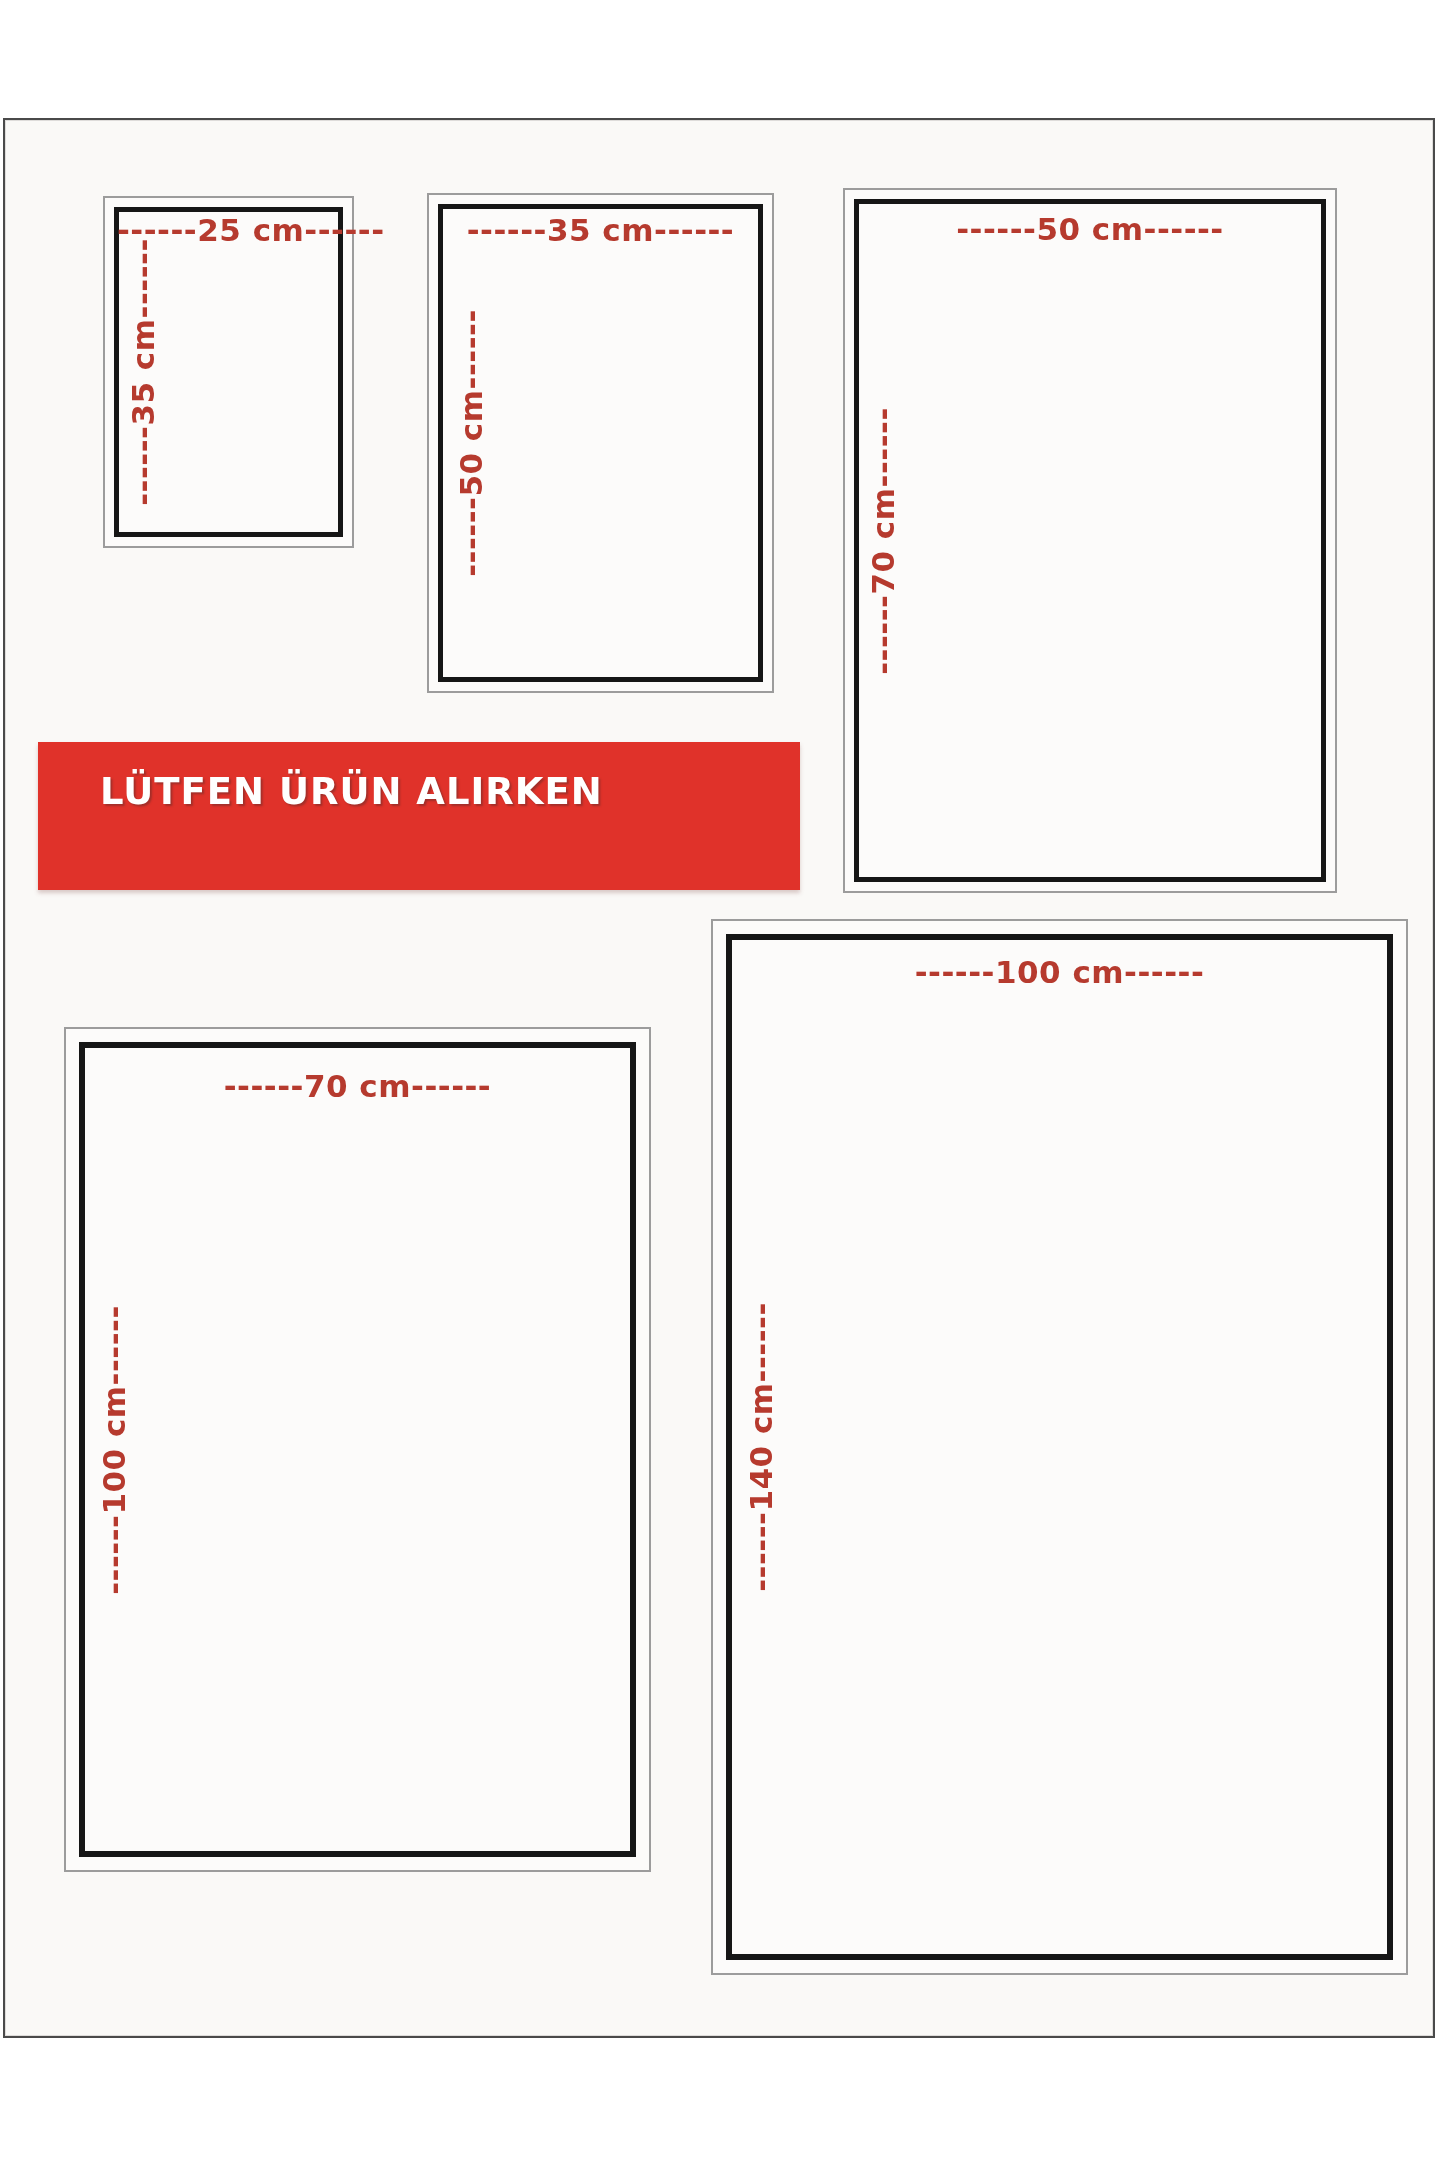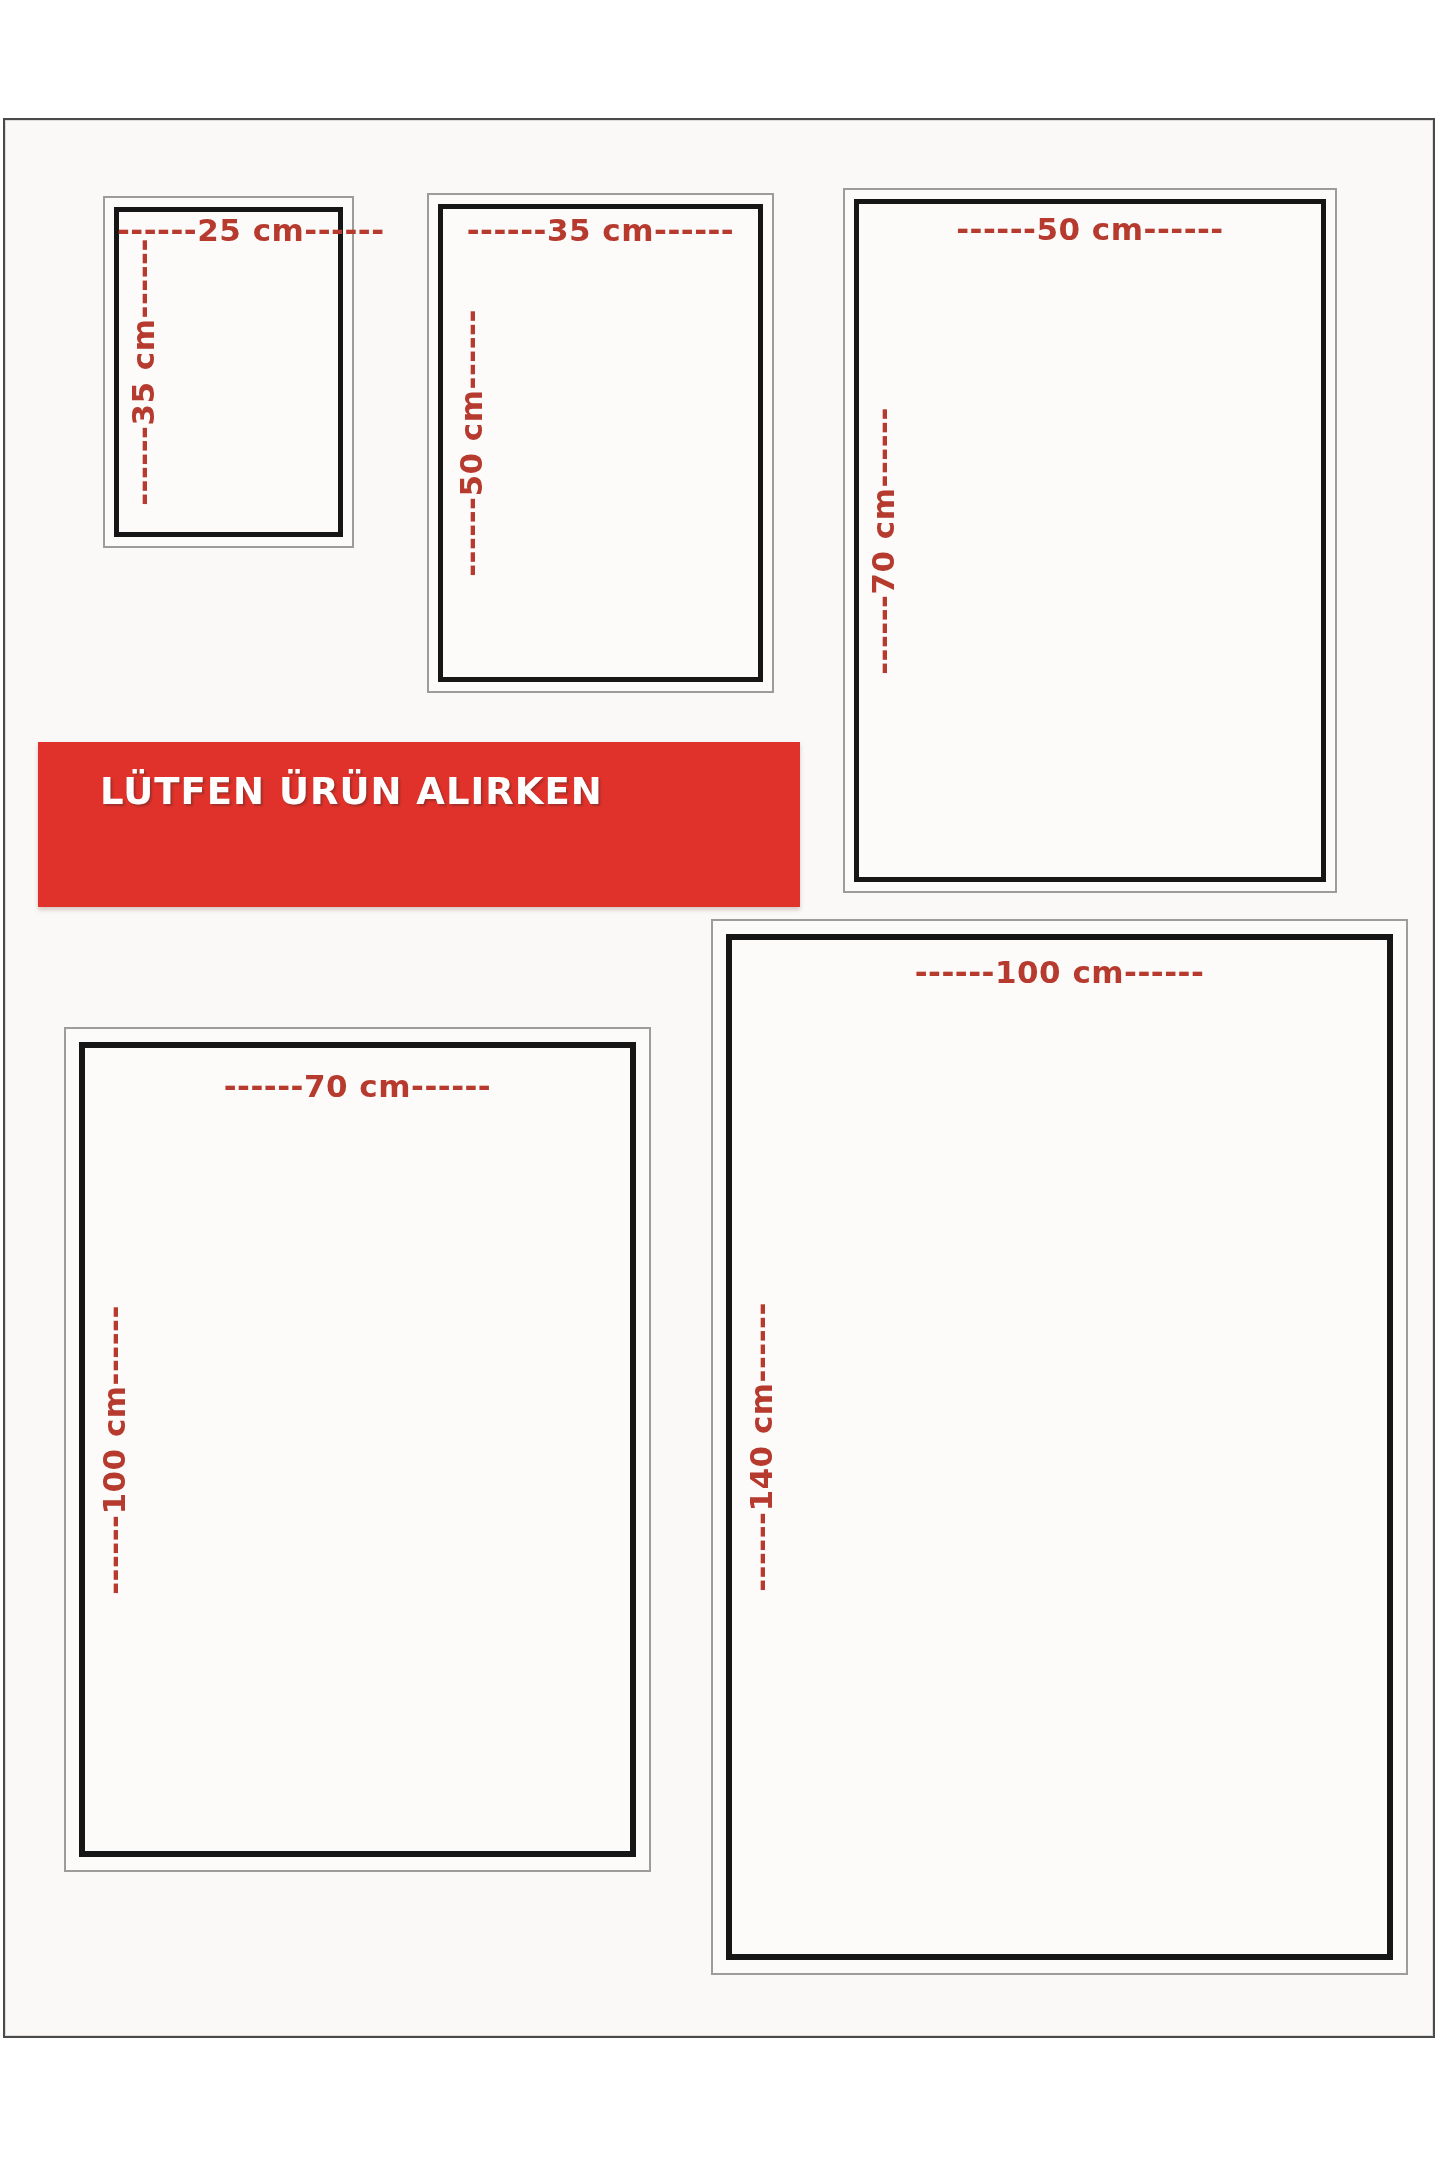--- a/index.html
+++ b/index.html
@@ -64,21 +64,21 @@
     line-height: 38px;
     white-space: nowrap;
     letter-spacing: 0.5px;
   }
   
   .banner {
     position: absolute;
     left: 38px;
     top: 742px;
     width: 762px;
-    height: 165px;
+    height: 148px;
     box-sizing: border-box;
     background: var(--banner-red, #e0322a);
     padding: 24px 0 0 62px;
     box-shadow: 0 3px 4px rgba(120, 60, 55, 0.25);
   }
   .banner-line {
     color: #ffffff;
     font-size: 37px;
     font-weight: 700;
     line-height: 51px;

